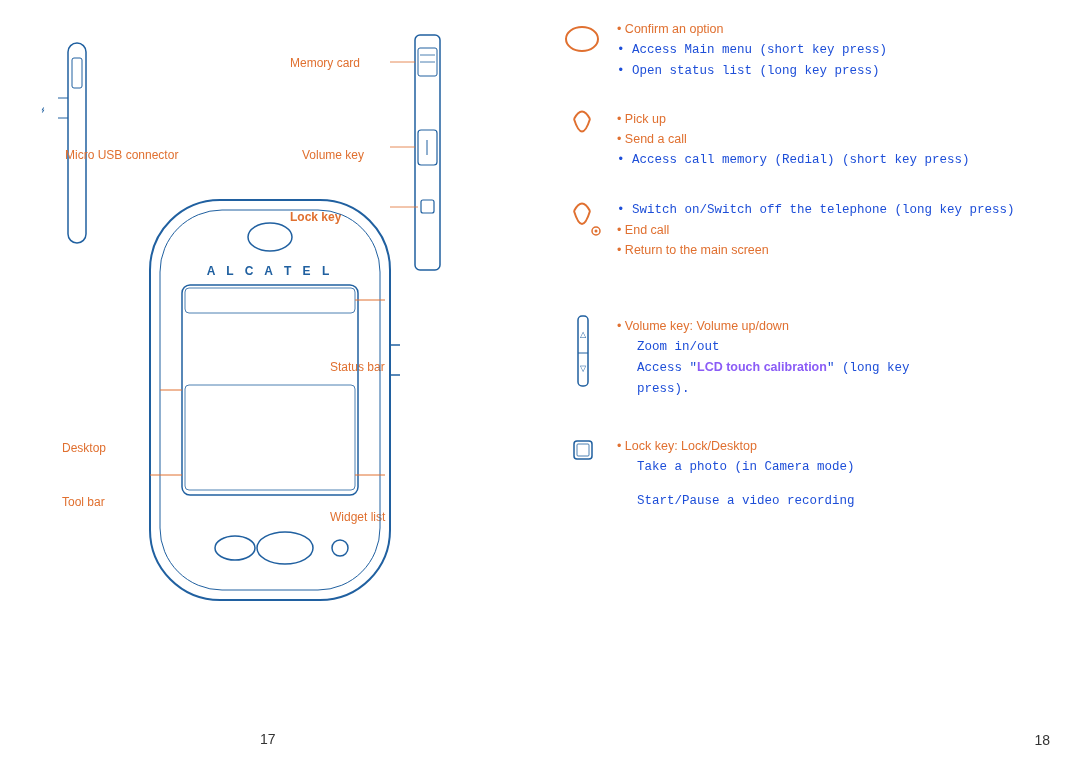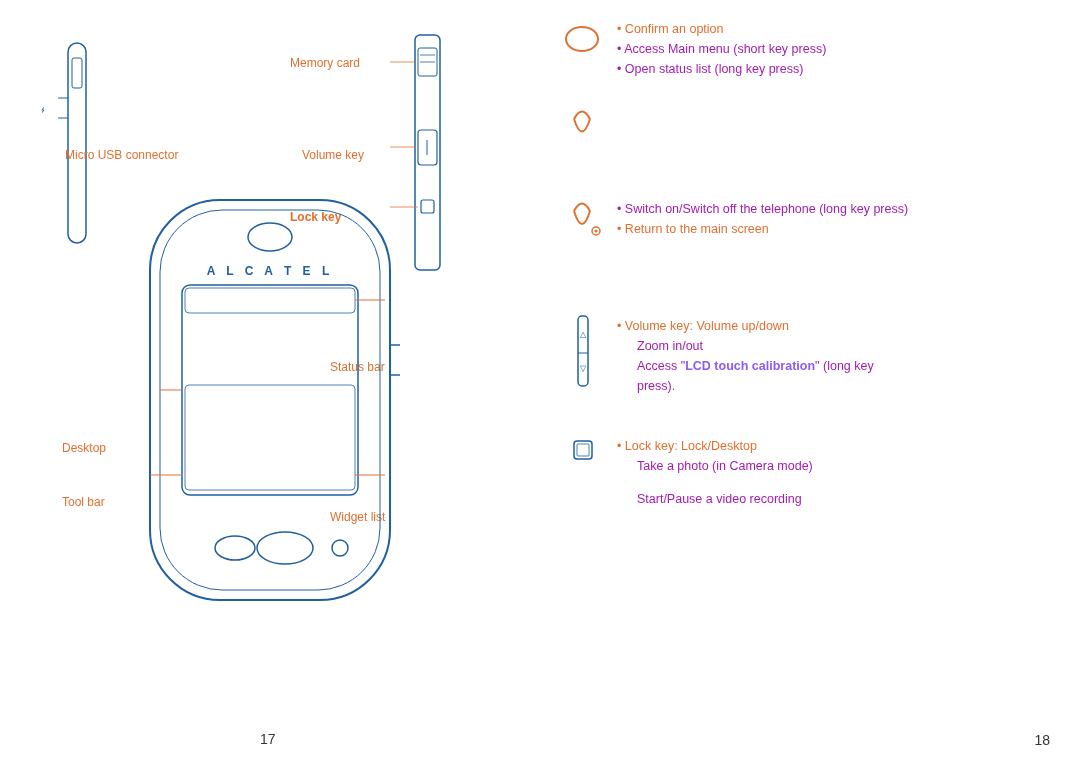--- a/index.html
+++ b/index.html
@@ -96,21 +96,22 @@
     .feature-text .orange {
       color: #e07030;
     }
 
     .feature-text .bold {
       font-weight: bold;
       color: #8b5cf6;
     }
 
     .feature-text .blue {
-      color: #a21caf;
+      color: #1d4ed8;
+      font-family: Liberation Mono, monospace;
     }
   </style>
 </head>
 <body>
 
 <div class="page-container">
 
   <div class="left-section">
 
     <svg class="side-view-svg" width="80" height="220">
@@ -205,34 +206,40 @@
         <div><span class="blue">• Open status list (long key press)</span></div>
       </div>
     </div>
 
     <div class="feature-group" style="top: 108px; left: 20px;">
       <div class="feature-icon">
         <svg width="45" height="50">
           <path d="M14 10 Q22 35 30 10" fill="none" stroke="#e07030" stroke-width="2"></path>
           <path d="M14 10 Q22 -5 30 10" fill="none" stroke="#e07030" stroke-width="2"></path>
         </svg>
+      </div>
+      <div class="feature-text">
+        <div><span class="orange">• Pick up</span></div>
+        <div><span class="orange">• Send a call</span></div>
+        <div><span class="blue">• Access call memory (Redial) (short key press)</span></div>
       </div>
     </div>
 
     <div class="feature-group" style="top: 198px; left: 20px;">
       <div class="feature-icon">
         <svg width="45" height="55">
           <path d="M14 12 Q22 38 30 12" fill="none" stroke="#e07030" stroke-width="2"></path>
           <path d="M14 12 Q22 -3 30 12" fill="none" stroke="#e07030" stroke-width="2"></path>
           <circle cx="36" cy="32" r="4" fill="none" stroke="#e07030" stroke-width="1.5"></circle>
           <circle cx="36" cy="32" r="1.5" fill="#e07030"></circle>
         </svg>
       </div>
       <div class="feature-text">
         <div><span class="blue">• Switch on/Switch off the telephone (long key press)</span></div>
+        <div><span class="orange">• End call</span></div>
         <div><span class="orange">• Return to the main screen</span></div>
       </div>
     </div>
 
     <div class="feature-group" style="top: 310px; left: 20px;">
       <div class="feature-icon">
         <svg width="45" height="80">
           <rect x="18" y="5" width="10" height="70" rx="4" fill="none" stroke="#2060a0" stroke-width="1.5"></rect>
           <line x1="18" y1="42" x2="28" y2="42" stroke="#2060a0" stroke-width="1"></line>
           <text x="23" y="26" text-anchor="middle" font-size="8" fill="#2060a0">△</text>

